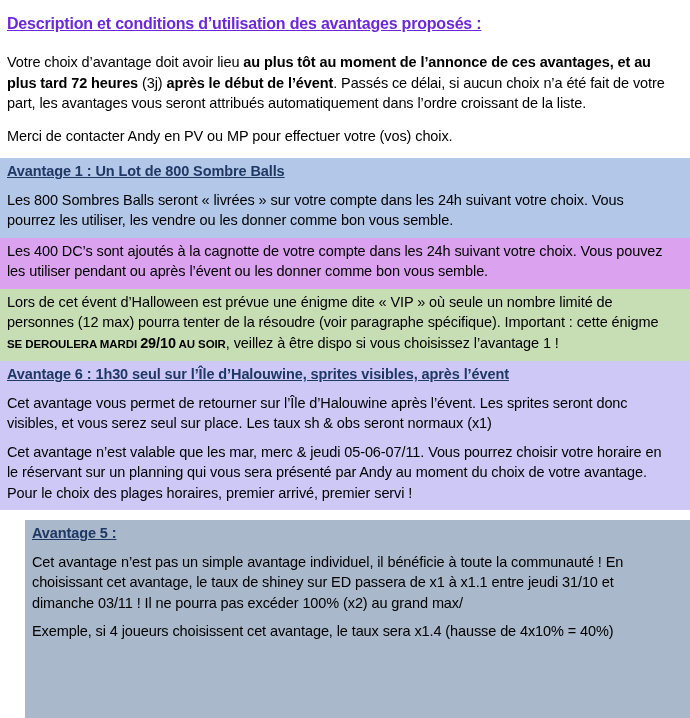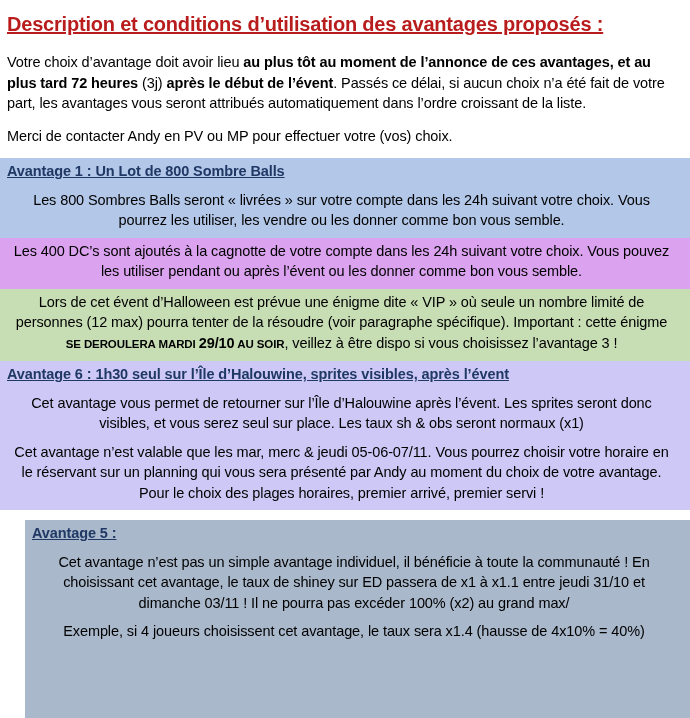--- a/index.html
+++ b/index.html
@@ -17,46 +17,45 @@
     letter-spacing: -0.1px;
     color: #000000;
   }
   .page {
     display: flex;
     flex-direction: column;
     width: 690px;
     height: 718px;
   }
   .doc-title {
-    font-size: 20px;
+    font-size: 16px;
     line-height: 26px;
     font-weight: bold;
     text-decoration: underline;
     letter-spacing: -0.2px;
     margin: 11px 7px 15px 7px;
-    color: #b91c1c;
+    color: #6d28d9;
   }
   .intro-par {
     margin: 0 7px 12px 7px;
   }
   .section {
     padding: 3px 14px 7px 7px;
     box-sizing: border-box;
   }
   .section .sec-heading {
     font-size: 14.5px;
     line-height: 20.5px;
     font-weight: bold;
     text-decoration: underline;
     color: var(--heading-color, #1f3864);
     margin: 0 0 8px 0;
   }
   .section p {
     margin: 0 0 8px 0;
-    text-align: center;
   }
   .section p:last-child {
     margin-bottom: 0;
   }
   .white-gap {
     height: 10px;
     background: #ffffff;
   }
   .section-last {
     flex: 1;
@@ -79,21 +78,21 @@
   <div class="section" style="background-color: rgb(179, 199, 232);">
     <div class="sec-heading">Avantage 1 : Un Lot de 800 Sombre Balls</div>
     <p><span>Les 800 Sombres Balls seront « livrées » sur votre compte dans les 24h suivant votre choix. Vous pourrez les utiliser, les vendre ou les donner comme bon vous semble.</span></p>
   </div>
 
   <div class="section" style="background-color: rgb(219, 162, 239);">
     <p><span>Les 400 DC’s sont ajoutés à la cagnotte de votre compte dans les 24h suivant votre choix. Vous pouvez les utiliser pendant ou après l’évent ou les donner comme bon vous semble.</span></p>
   </div>
 
   <div class="section" style="background-color: rgb(199, 222, 180);">
-    <p><span>Lors de cet évent d’Halloween est prévue une énigme dite « VIP » où seule un nombre limité de personnes (12 max) pourra tenter de la résoudre (voir paragraphe spécifique). Important : cette énigme </span><span class="sc">SE DEROULERA MARDI </span><span class="b">29/10</span><span class="sc"> AU SOIR</span><span>, veillez à être dispo si vous choisissez l’avantage 3 !</span></p>
+    <p><span>Lors de cet évent d’Halloween est prévue une énigme dite « VIP » où seule un nombre limité de personnes (12 max) pourra tenter de la résoudre (voir paragraphe spécifique). Important : cette énigme </span><span class="sc">SE DEROULERA MARDI </span><span class="b">29/10</span><span class="sc"> AU SOIR</span><span>, veillez à être dispo si vous choisissez l’avantage 1 !</span></p>
   </div>
 
   <div class="section" style="background-color: rgb(205, 200, 246);">
     <div class="sec-heading">Avantage 6 : 1h30 seul sur l’Île d’Halouwine, sprites visibles, après l’évent</div>
     <p><span>Cet avantage vous permet de retourner sur l’Île d’Halouwine après l’évent. Les sprites seront donc visibles, et vous serez seul sur place. Les taux sh &amp; obs seront normaux (x1)</span></p>
     <p><span>Cet avantage n’est valable que les mar, merc &amp; jeudi 05-06-07/11. Vous pourrez choisir votre horaire en le réservant sur un planning qui vous sera présenté par Andy au moment du choix de votre avantage. Pour le choix des plages horaires, premier arrivé, premier servi !</span></p>
   </div>
 
   <div class="white-gap"></div>
 

